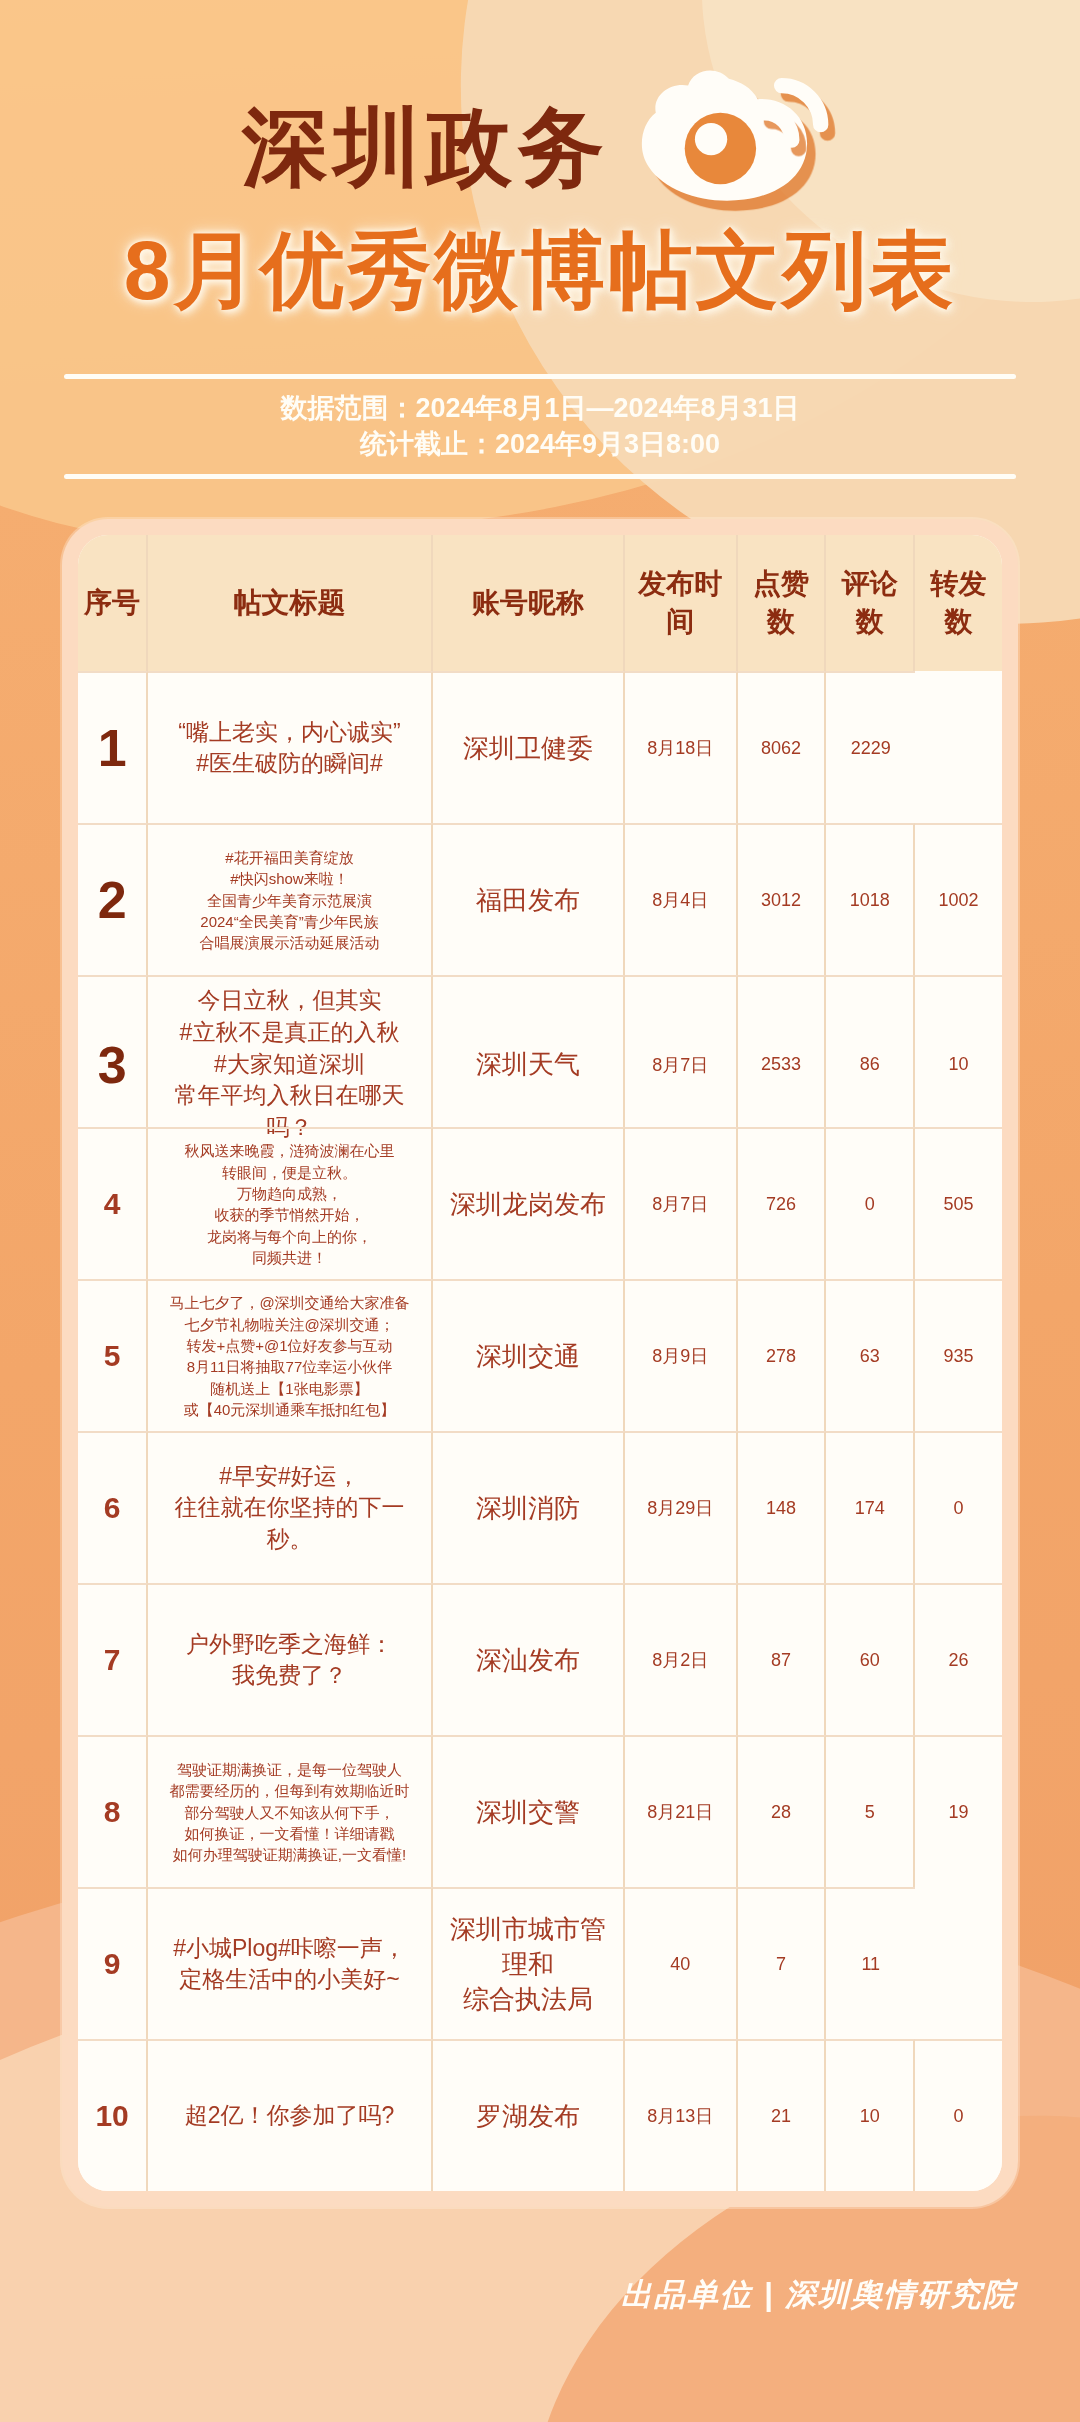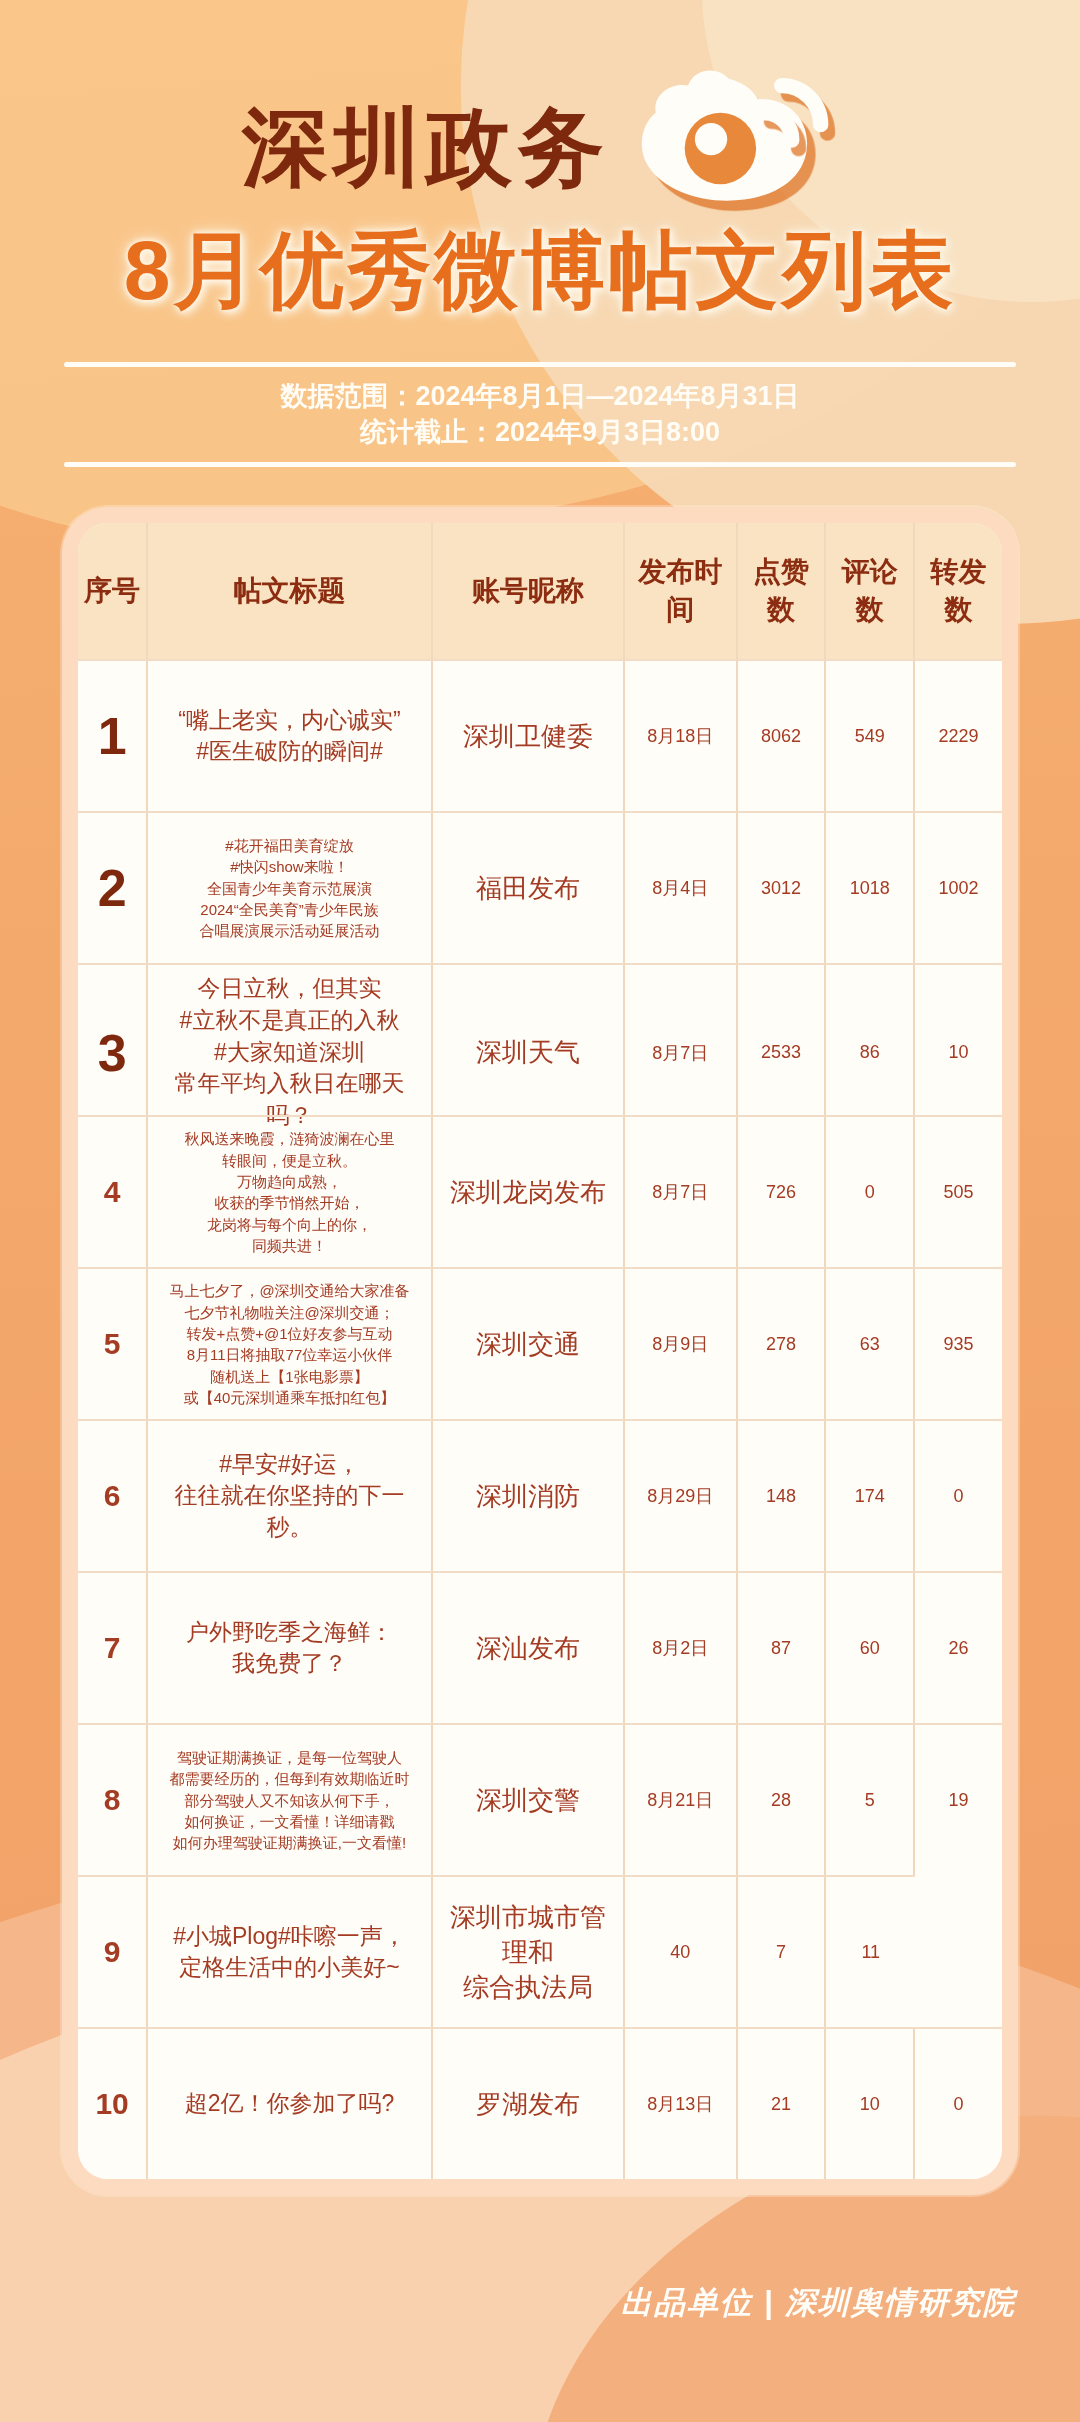--- a/index.html
+++ b/index.html
@@ -54,21 +54,21 @@
     font-size:86px; font-weight:bold; color:#7e280e; letter-spacing:6px;
   }
   .weibo-logo { width:208px; height:170px; margin-top:-16px; }
   .sub-title {
     text-align:center; font-size:84px; font-weight:bold; color:#e66e1c;
     letter-spacing:3px; margin-top:2px;
     text-shadow:0 0 4px #fff6e6, 0 0 10px rgba(255,250,238,.95),
                 0 0 18px rgba(255,244,224,.8), 3px 3px 8px rgba(255,246,230,.9);
   }
   
-  .meta { margin:34px 64px 0; }
+  .meta { margin:46px 64px 0; }
   .rule { height:5px; background:#fffdf6; border-radius:3px; }
   .meta-line {
     text-align:center; color:#fffdf6; font-weight:bold;
     font-size:27px; line-height:1.32;
   }
   .meta-text { padding:12px 0; }
   
   .card {
     width:956px; margin:40px auto 0;
     border:16px solid rgba(252,216,188,.92); border-radius:46px;
@@ -90,21 +90,21 @@
   .tbody-row { height:152px; background:#fffdf8; }
   .rank { font-size:30px; font-weight:bold; }
   .rank.top { font-size:52px; color:#7e280e; }
   .title-cell { font-size:23px; white-space:pre-line; line-height:1.38; font-weight:500; }
   .title-cell.dense { font-size:15px; line-height:1.42; }
   .account-cell { font-size:26px; white-space:pre-line; line-height:1.35; }
   .date-cell { font-size:18px; white-space:nowrap; }
   .num-cell { font-size:18px; }
   
   .credit {
-    position:absolute; right:64px; bottom:98px; z-index:1;
+    position:absolute; right:64px; bottom:106px; z-index:1;
     color:#fffdf8; font-size:31px; font-weight:bold; font-style:italic;
     letter-spacing:2px;
   }
 </style>
 </head>
 <body>
 
 <div class="canvas">
 
   <div class="blob blob-top-left"></div>
@@ -152,21 +152,20 @@
         <div class="th">转发数</div>
       </div>
 
       <div class="tr tbody-row">
         <div class="td rank top">1</div>
         <div class="td title-cell">“嘴上老实，内心诚实”
 #医生破防的瞬间#</div>
         <div class="td account-cell">深圳卫健委</div>
         <div class="td date-cell">8月18日</div>
         <div class="td num-cell">8062</div>
-        <div class="td num-cell">549</div>
         <div class="td num-cell">2229</div>
       </div>
 
       <div class="tr tbody-row">
         <div class="td rank top">2</div>
         <div class="td title-cell dense">#花开福田美育绽放
 #快闪show来啦！
 全国青少年美育示范展演
 2024“全民美育”青少年民族
 合唱展演展示活动延展活动</div>

